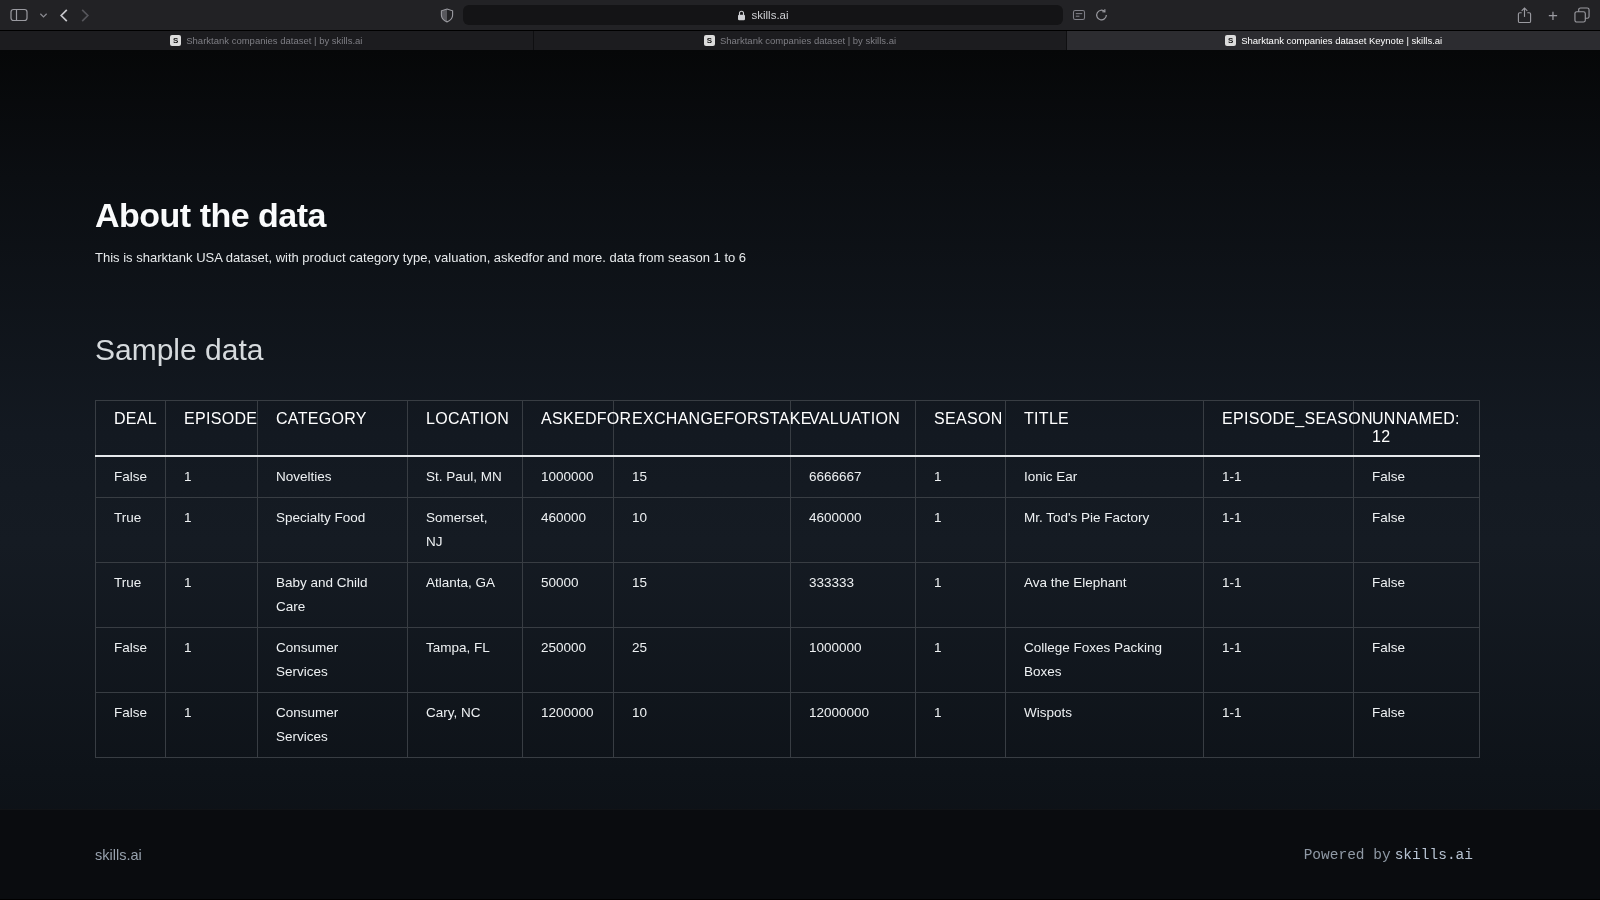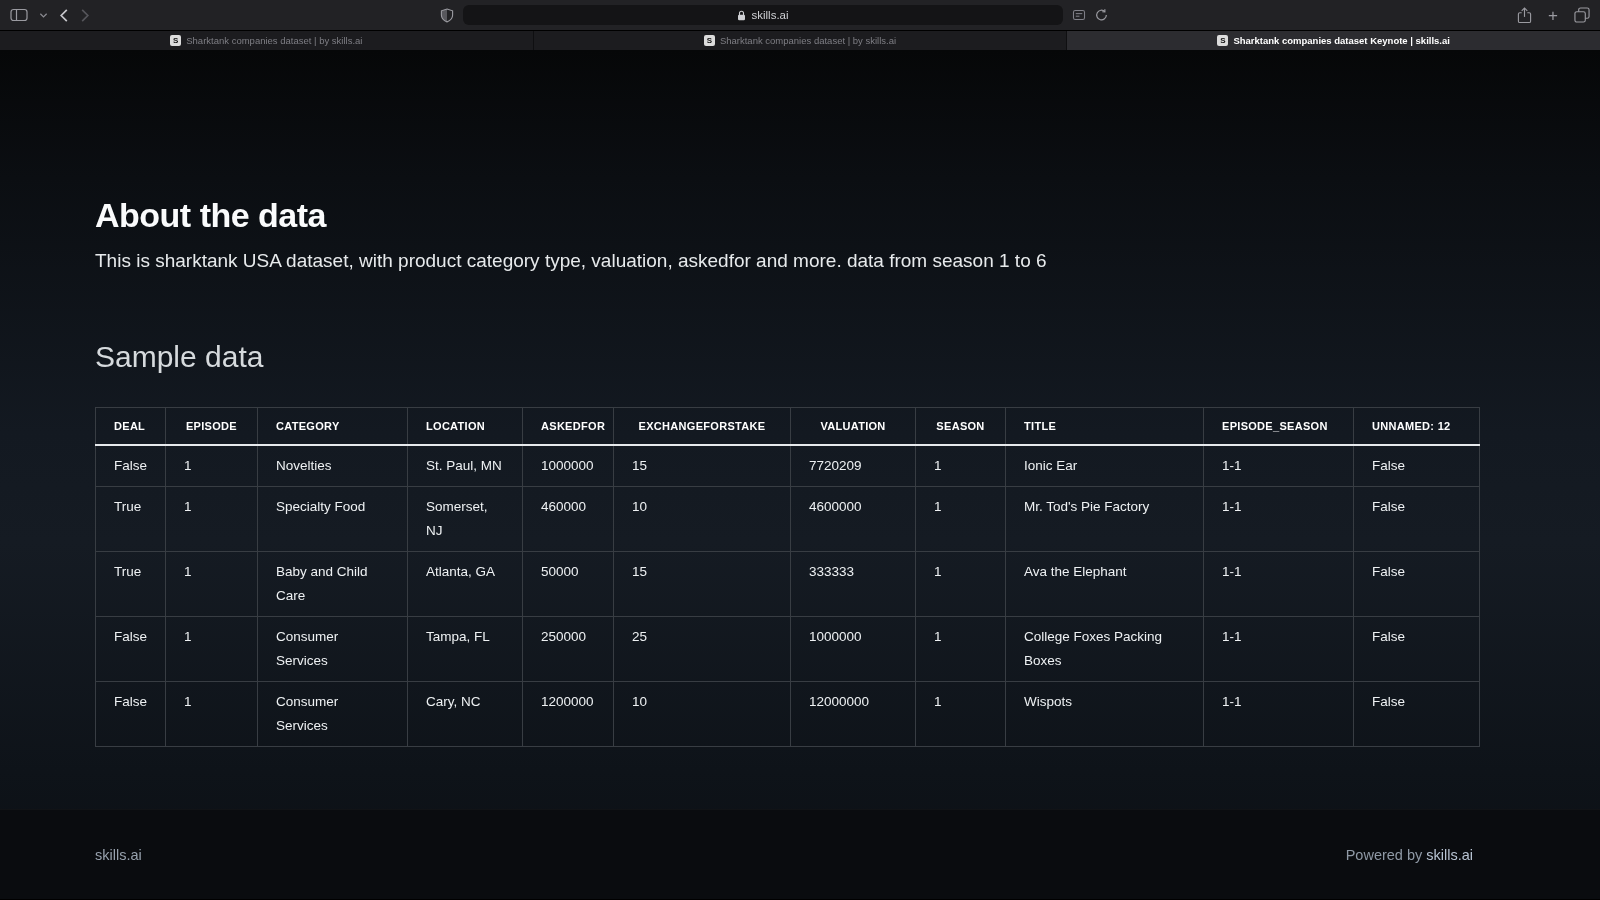--- a/index.html
+++ b/index.html
@@ -16,49 +16,49 @@
   .address-pill { width:600px; height:20px; background:#141416; border-radius:6px;
     display:flex; align-items:center; justify-content:center; gap:5px;
     color:#cfd0d4; font-size:11.5px; }
   .plus-glyph { color:#9b9ba1; font-size:17px; line-height:1; font-weight:400; }
 
   .tabstrip { height:19px; background:#0f0f11; display:flex; gap:1px; }
   .tab { flex:1; background:#1c1c1f; display:flex; align-items:center; justify-content:center;
     gap:5px; overflow:hidden; }
   .tab.active { background:#2c2c30; }
   .tab-title { font-size:9.5px; color:#7e7e84; white-space:nowrap; }
-  .tab.active .tab-title { color:#ffffff; font-weight:700; }
+  .tab.active .tab-title { color:#ffffff; font-weight:400; }
   .favicon { width:11px; height:11px; background:#dcdcdc; color:#111; border-radius:2px;
     font-size:8px; font-weight:700; display:flex; align-items:center; justify-content:center;
     flex:0 0 auto; }
 
   
   .viewport { height:849px; display:flex; flex-direction:column;
     background:linear-gradient(180deg,#060708 0%,#0b0e12 15%,#131921 45%,#151b23 58%,#0e1319 85%,#0b0f14 100%); }
   main { flex:1; padding:146px 94px 0 95px; }
   h1 { color:#fafbfc; font-size:34px; font-weight:800; letter-spacing:-0.5px; }
-  .about-desc { margin-top:15px; color:#e7eaec; font-size:19px; }
+  .about-desc { margin-top:15px; color:#e7eaec; font-size:13px; }
   h2 { margin-top:68px; color:#d6dadd; font-size:30px; font-weight:400; }
 
   table { margin-top:33px; width:1378px; border-collapse:collapse; table-layout:fixed;
     font-size:13.5px; color:#eef1f3; }
   th,td { border:1px solid #383d43; padding:8px 18px; vertical-align:top; line-height:24px; }
-  thead th { color:#ffffff; font-weight:700; font-size:11px; letter-spacing:.3px;
+  thead th { color:#ffffff; font-weight:400; font-size:16px; letter-spacing:.3px;
     border-bottom:2px solid #e6e9ec; padding:9px 18px; line-height:18px; }
   .al-left { text-align:left; } .al-right { }
   th:nth-child(1){width:70px} th:nth-child(2){width:92px} th:nth-child(3){width:150px}
   th:nth-child(4){width:115px} th:nth-child(5){width:91px} th:nth-child(6){width:177px}
   th:nth-child(7){width:125px} th:nth-child(8){width:90px} th:nth-child(9){width:198px}
   th:nth-child(10){width:150px} th:nth-child(11){width:126px}
 
   footer { height:90px; background:#0a0c0f; border-top:1px solid rgba(255,255,255,.03);
     display:flex; align-items:center; justify-content:space-between; padding:0 127px 0 95px;
     font-size:14.5px; }
   .footer-brand { color:#97a1ad; cursor:pointer; }
-  .powered { color:#8f99a5; }
+  .powered { color:#8f99a5;font-family:Liberation Mono, monospace; }
   .powered-link { color:#b7c3d2; margin-left:4px; cursor:pointer; }
 
   svg { display:block; }
 </style>
 </head>
 <body>
 
 <div class="toolbar">
   <div class="tb-left">
     <span class="tb-btn">
@@ -171,21 +171,21 @@
           </tr>
         </thead>
       <tbody>
           <tr>
             <td class="al-left">False</td>
             <td class="al-right">1</td>
             <td class="al-left">Novelties</td>
             <td class="al-left">St. Paul, MN</td>
             <td class="al-right">1000000</td>
             <td class="al-right">15</td>
-            <td class="al-right">7720209</td>
+            <td class="al-right">6666667</td>
             <td class="al-right">1</td>
             <td class="al-left">Ionic Ear</td>
             <td class="al-left">1-1</td>
             <td class="al-left">False</td>
           </tr>
           <tr>
             <td class="al-left">True</td>
             <td class="al-right">1</td>
             <td class="al-left">Specialty Food</td>
             <td class="al-left">Somerset, NJ</td>

